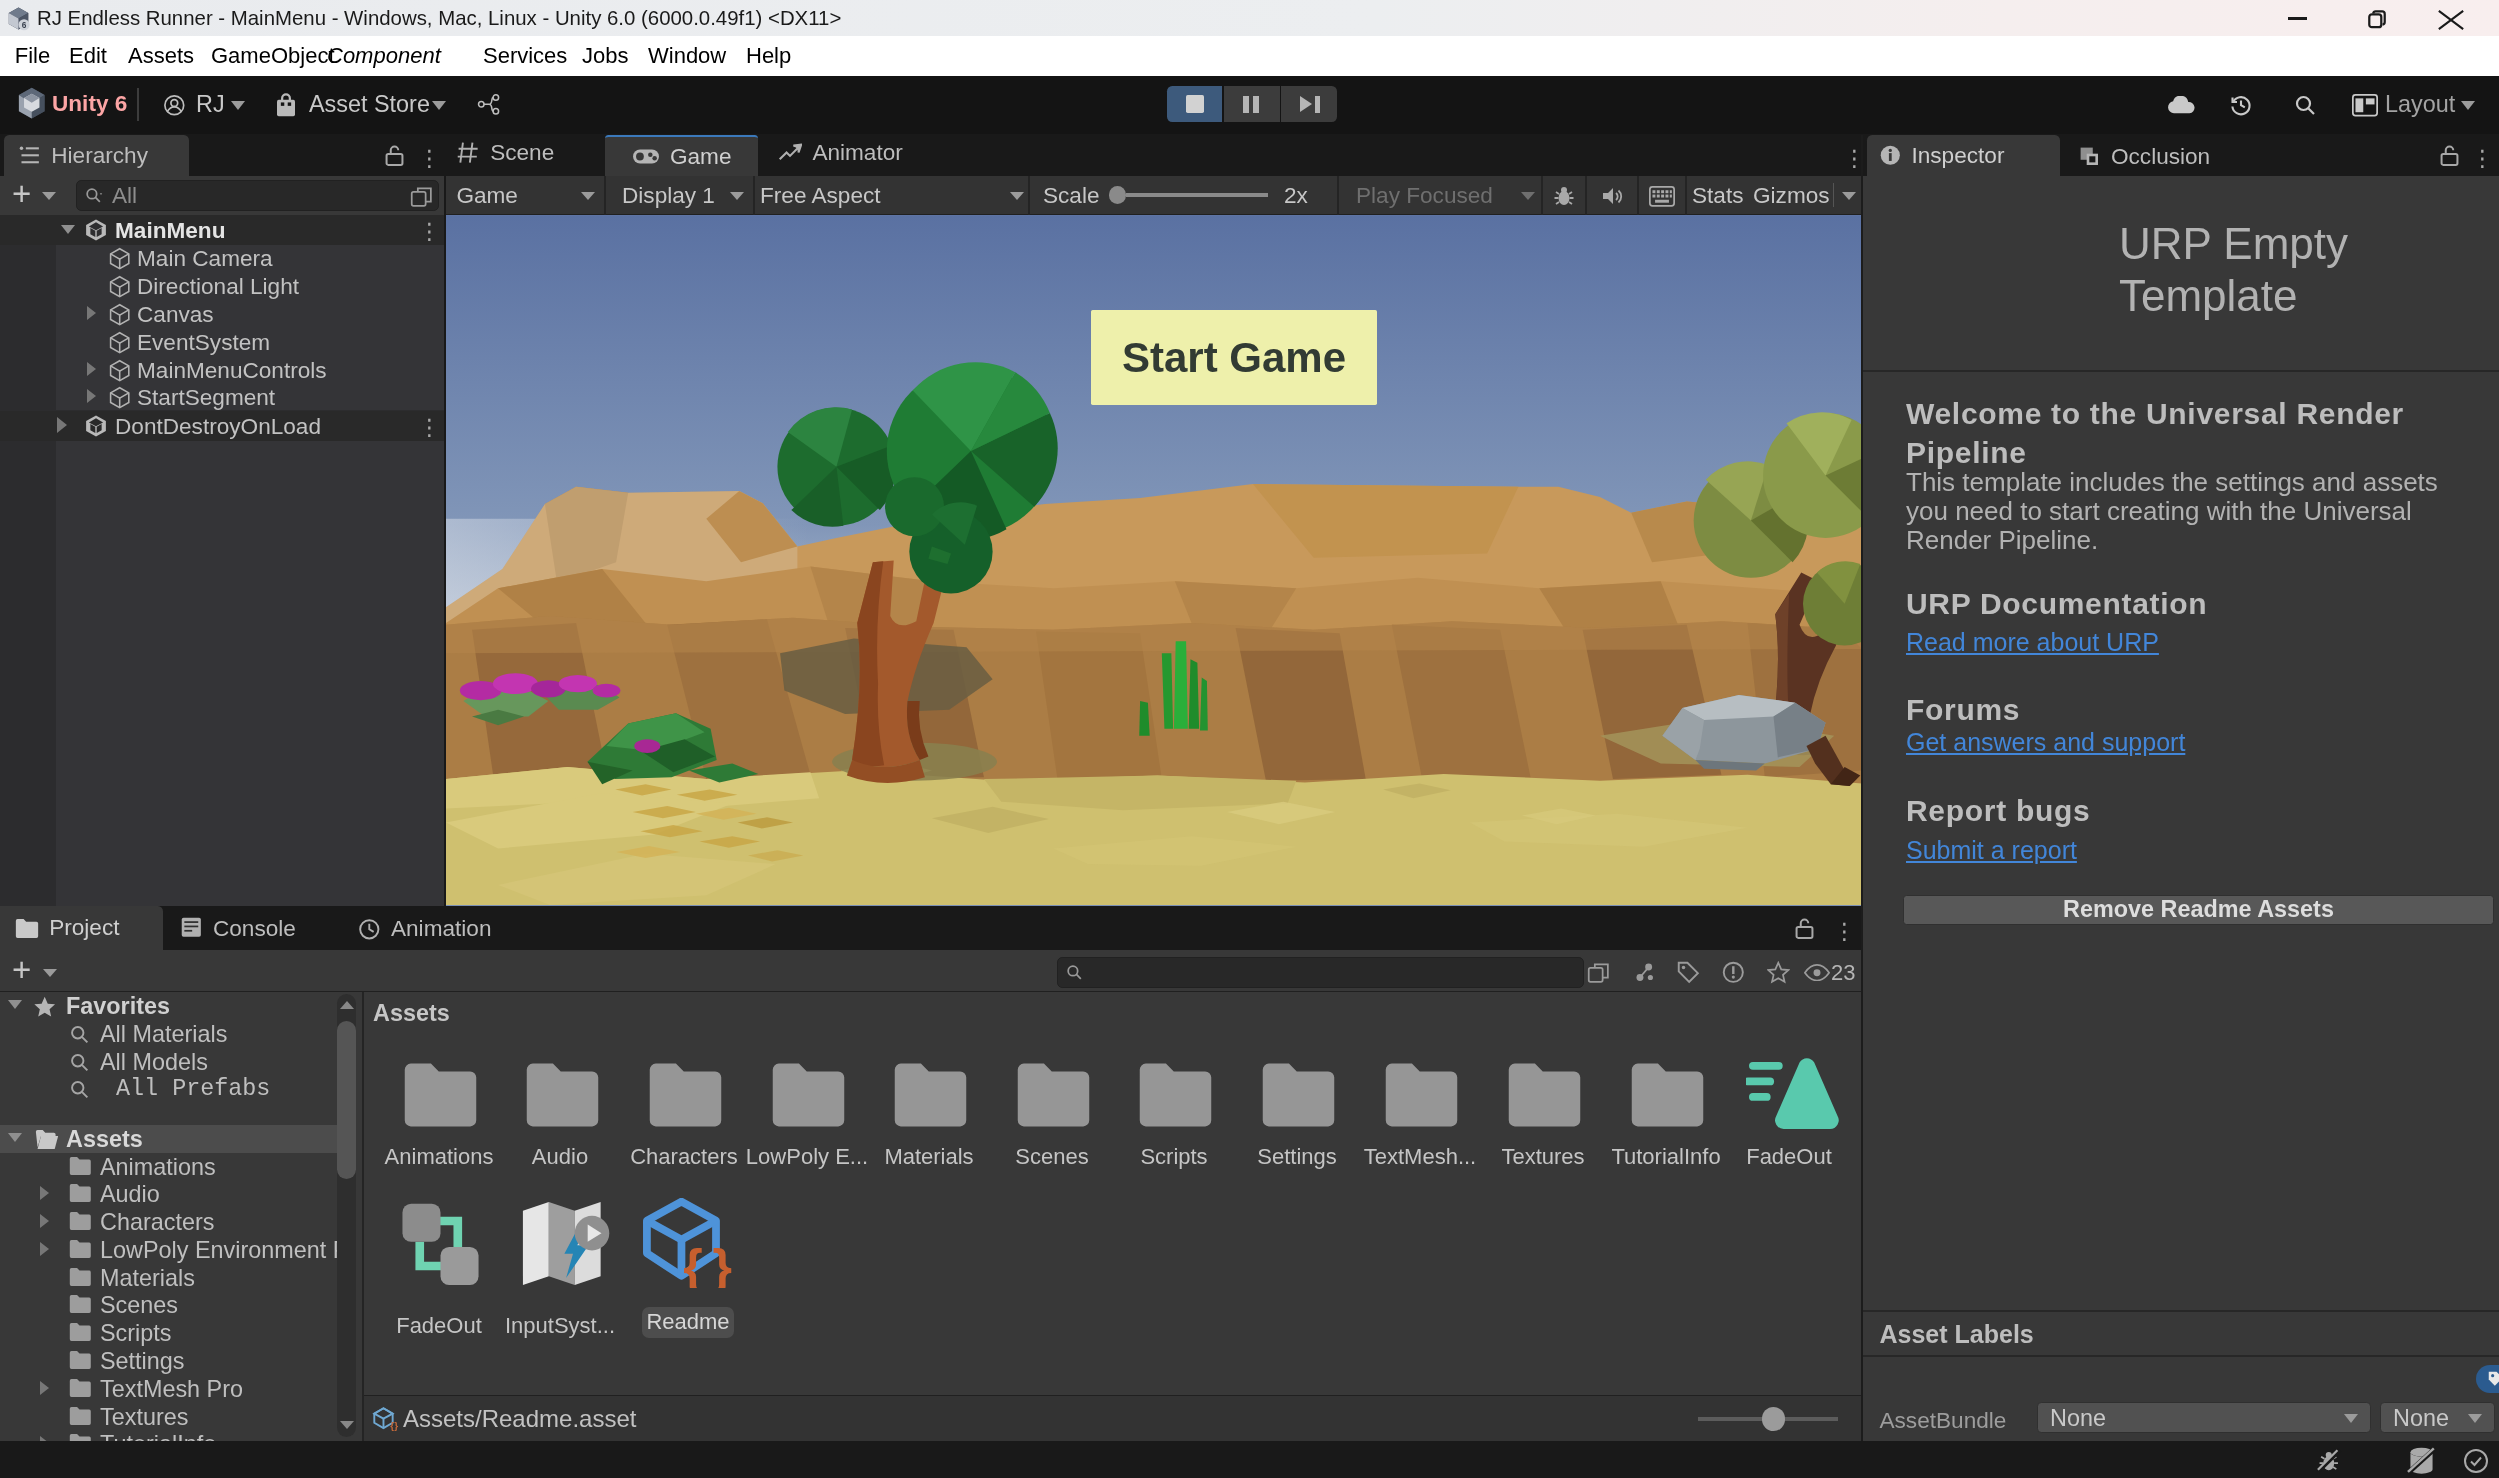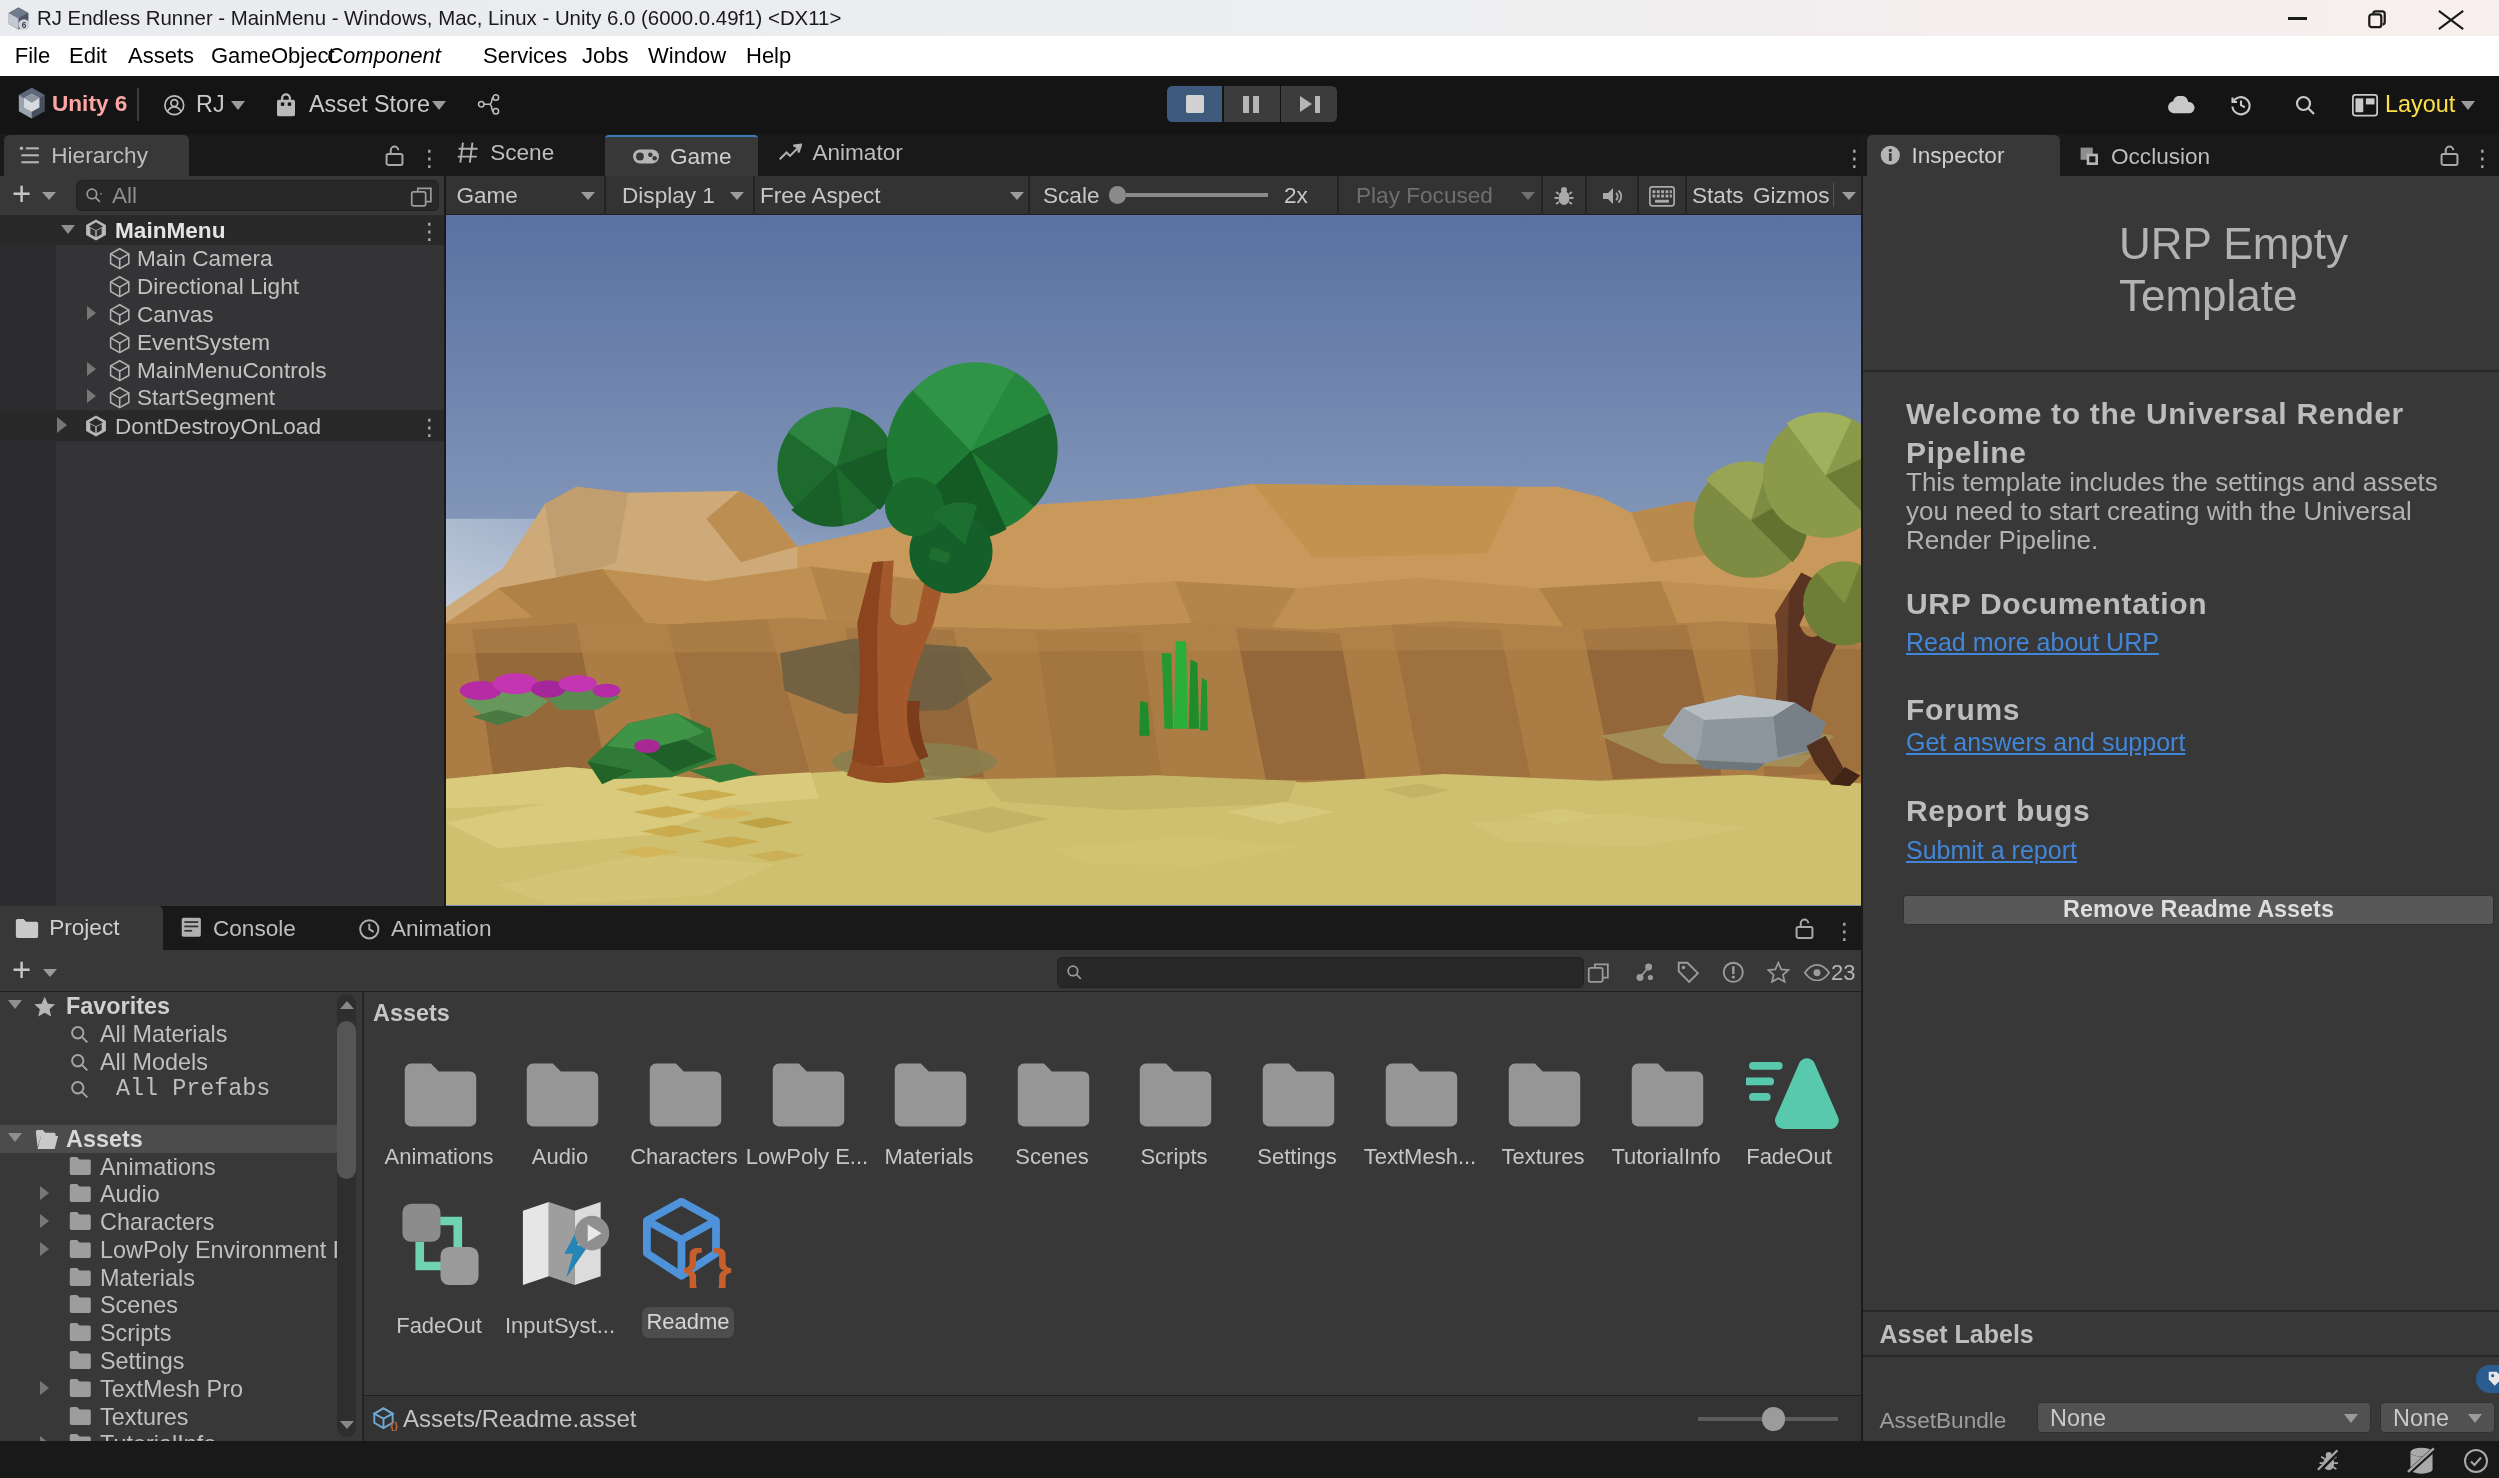--- a/index.html
+++ b/index.html
@@ -110,21 +110,21 @@
     </svg>
     <svg class="abs" style="left:2293px;top:17.4px;" width="24" height="24" viewBox="0 0 24 24" fill="none" stroke="#c9c9c9" stroke-width="2.2">
       <circle cx="10.5" cy="10.5" r="6.5"></circle>
         <path d="M15.5 15.5 L21 21"></path>
     </svg>
     <svg class="abs" style="left:2352px;top:18px;" width="26" height="22.6" viewBox="0 0 30 26">
       <rect x="1" y="1" width="28" height="24" rx="3" fill="none" stroke="#c9c9c9" stroke-width="2"></rect>
       <rect x="4" y="5" width="9" height="16" fill="#c9c9c9"></rect>
       <rect x="16" y="5" width="10" height="7" fill="#c9c9c9"></rect>
     </svg>
-    <div class="abs" style="left:2385px;top:14.8px;font-size:23.4px;color:#fde047;">Layout</div>
+    <div class="abs" style="left:2385px;top:14.8px;font-size:23.4px;color:#a3a3a3;">Layout</div>
     <div class="abs" style="left:2461px;top:25px;width:0;height:0;border-left:7.8px solid transparent;border-right:7.8px solid transparent;border-top:9.5px solid #9b9b9b;"></div>
   </div>
 
   <div class="abs" id="hierarchy" style="left:0;top:135px;width:446px;height:772px;">
     <div class="abs tabbar" style="left:0;top:0;width:446px;height:41px;">
       <div class="abs" style="left:4.3px;top:0;width:185px;height:41px;background:#383838;border-radius:5.2px 5.2px 0 0;display:flex;align-items:center;padding-left:14px;gap:10.4px;">
         <svg width="22.6" height="22.6" viewBox="0 0 26 26">
             <g stroke="#b5b5b5" stroke-width="2.4">
               <circle cx="4" cy="5" r="2" fill="#b5b5b5" stroke="none"></circle>
               <line x1="9" y1="5" x2="24" y2="5"></line>
@@ -451,20 +451,23 @@
 
         <g>
           <path d="M163 630 L210 586 L265 574 L305 592 L312 628 L260 648 L195 650 Z" fill="#2e7a36"></path>
           <path d="M210 586 L265 574 L298 596 L240 618 L185 612 Z" fill="#3f9448"></path>
           <path d="M225 618 L275 604 L310 624 L262 642 Z" fill="#1f5f28"></path>
           <path d="M163 630 L215 640 L180 656 Z" fill="#236328"></path>
           <ellipse cx="232" cy="612" rx="15" ry="8" fill="#a82894"></ellipse>
           <path d="M280 640 L330 632 L360 644 L315 654 Z" fill="#2e7a36"></path>
         </g>
       </svg>
+      <div class="abs" style="left:645px;top:95px;width:286px;height:95px;background:#eef0ab;border-radius:1.7px;display:flex;align-items:center;justify-content:center;">
+        <span style="font-size:42px;font-weight:bold;color:#323b33;">Start Game</span>
+      </div>
     </div>
   </div>
 
   <div class="abs" id="inspector" style="left:1863px;top:135px;width:637px;height:1306px;">
     <div class="abs tabbar" style="left:0;top:0;width:637px;height:41px;background:#191919;">
       <div class="abs" style="left:3.5px;top:0;width:193px;height:41px;background:#383838;border-radius:5.2px 5.2px 0 0;display:flex;align-items:center;padding-left:12px;gap:10.4px;">
         <svg width="22.6" height="22.6" viewBox="0 0 26 26">
             <circle cx="13" cy="13" r="11" fill="#b5b5b5"></circle>
             <rect x="11.4" y="10.5" width="3.2" height="9" fill="#383838"></rect>
             <circle cx="13" cy="7.4" r="1.9" fill="#383838"></circle>

